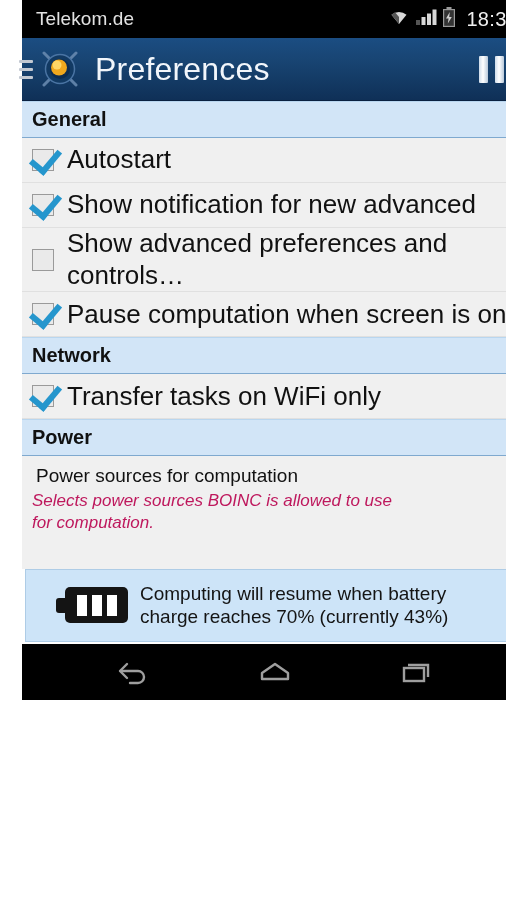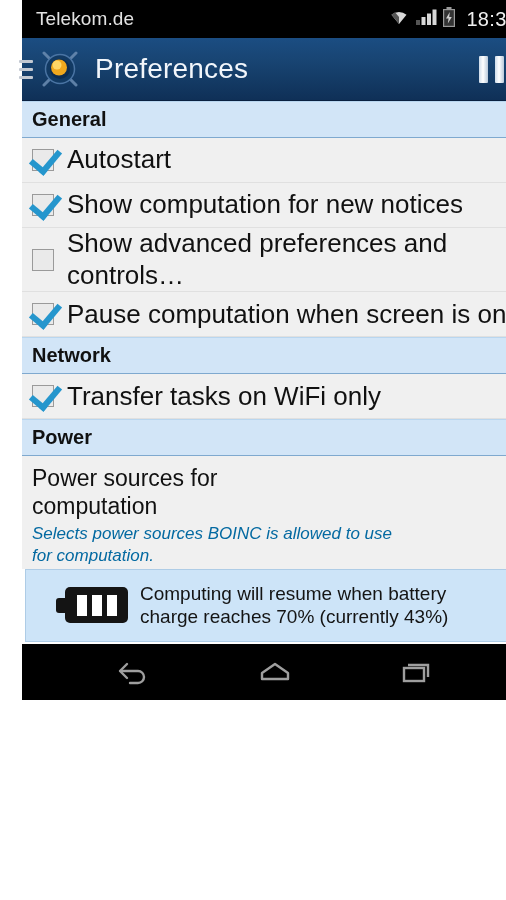--- a/index.html
+++ b/index.html
@@ -24,21 +24,21 @@
   
   .actionbar {
     flex: 0 0 63px; height: 63px;
     background: linear-gradient(to bottom, #1b4d82 0%, #184472 38%, #0f3057 100%);
     display: flex; align-items: center; position: relative;
     border-bottom: 1px solid #0a2140;
   }
   .hamburger { width: 14px; margin-left: -3px; display: flex; flex-direction: column; gap: 5px; }
   .hamburger i { display: block; height: 3px; background: #c3c9d2; border-radius: 1px; }
   .applogo { width: 46px; height: 46px; margin-left: 4px; position: relative; flex: 0 0 46px; }
-  .title { color: #f2f6fb; font-size: 28px; margin-left: 12px; letter-spacing: .2px; }
+  .title { color: #f2f6fb; font-size: 32px; margin-left: 12px; letter-spacing: .2px; }
   .pausebtn { margin-left: auto; margin-right: 24px; display: flex; gap: 7px; }
   .pausebtn i {
     display: block; width: 9px; height: 27px;
     background: linear-gradient(to right,#cfdcea,#ffffff 45%,#b9c9da);
     border-radius: 1px;
   }
 
   
   .list { flex: 1 1 auto; background: #ffffff; overflow: hidden; }
   .section {
@@ -62,22 +62,22 @@
     background: #eaeaea;
     position: relative; margin-right: 13px;
   }
   .cb.checked::after {
     content: ""; position: absolute;
     left: 3px; top: -6px; width: 13px; height: 23px;
     border: solid #2596cd; border-width: 0 6px 6px 0;
     transform: rotate(40deg);
   }
   .rowlabel { font-size: 26px; color: #111111; line-height: 1.22; }
-  .pref-title { font-size: 23px; color: #111111; line-height: 1.2; }
-  .pref-sub { font-size: 17px; color: #0369a1; font-style: italic; line-height: 1.3; margin-top: 2px; }
+  .pref-title { font-size: 19px; color: #111111; line-height: 1.2; text-align: center; }
+  .pref-sub { font-size: 17px; color: #be185d; font-style: italic; line-height: 1.3; margin-top: 2px; }
   .pref-main { flex: 1 1 auto; min-width: 0; padding-right: 8px; }
   .valuebox {
     flex: 0 0 auto;
     background: #123a67;
     border: 2px solid #9fc3e4;
     color: #c9e1f7; font-weight: bold; font-size: 22px;
     padding: 7px 30px;
     align-self: center;
     margin-right: 2px;
   }
@@ -177,21 +177,21 @@
 
     <div class="section">General</div>
 
     <div class="row">
       <span class="cb checked"></span>
       <span class="rowlabel">Autostart</span>
     </div>
 
     <div class="row">
       <span class="cb checked"></span>
-      <span class="rowlabel">Show computation for new notices</span>
+      <span class="rowlabel">Show notification for new advanced</span>
     </div>
 
     <div class="row" style="min-height:62px;align-items:center;">
       <span class="cb"></span>
       <span class="rowlabel" style="max-width:410px;">Show advanced preferences and controls…</span>
     </div>
 
     <div class="row">
       <span class="cb checked"></span>
       <span class="rowlabel">Pause computation when screen is on</span>

